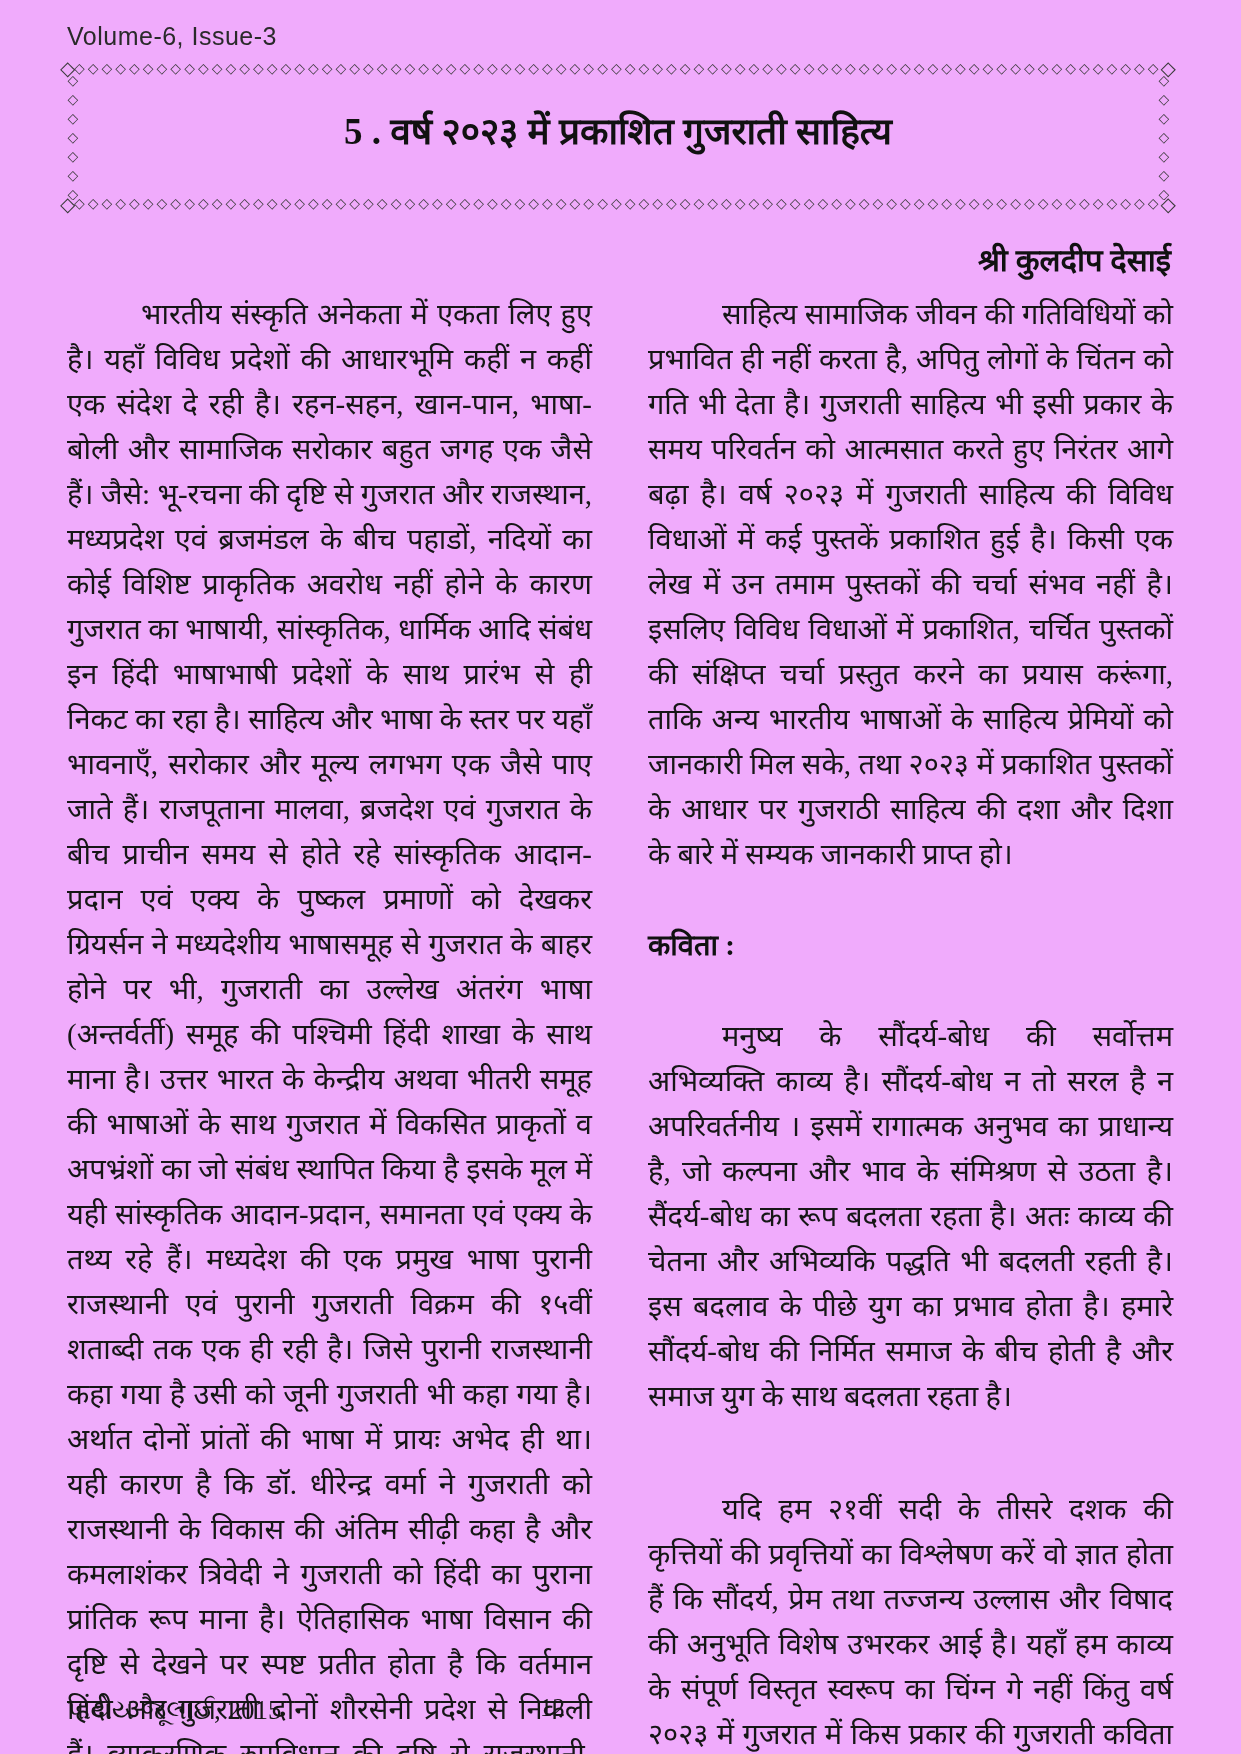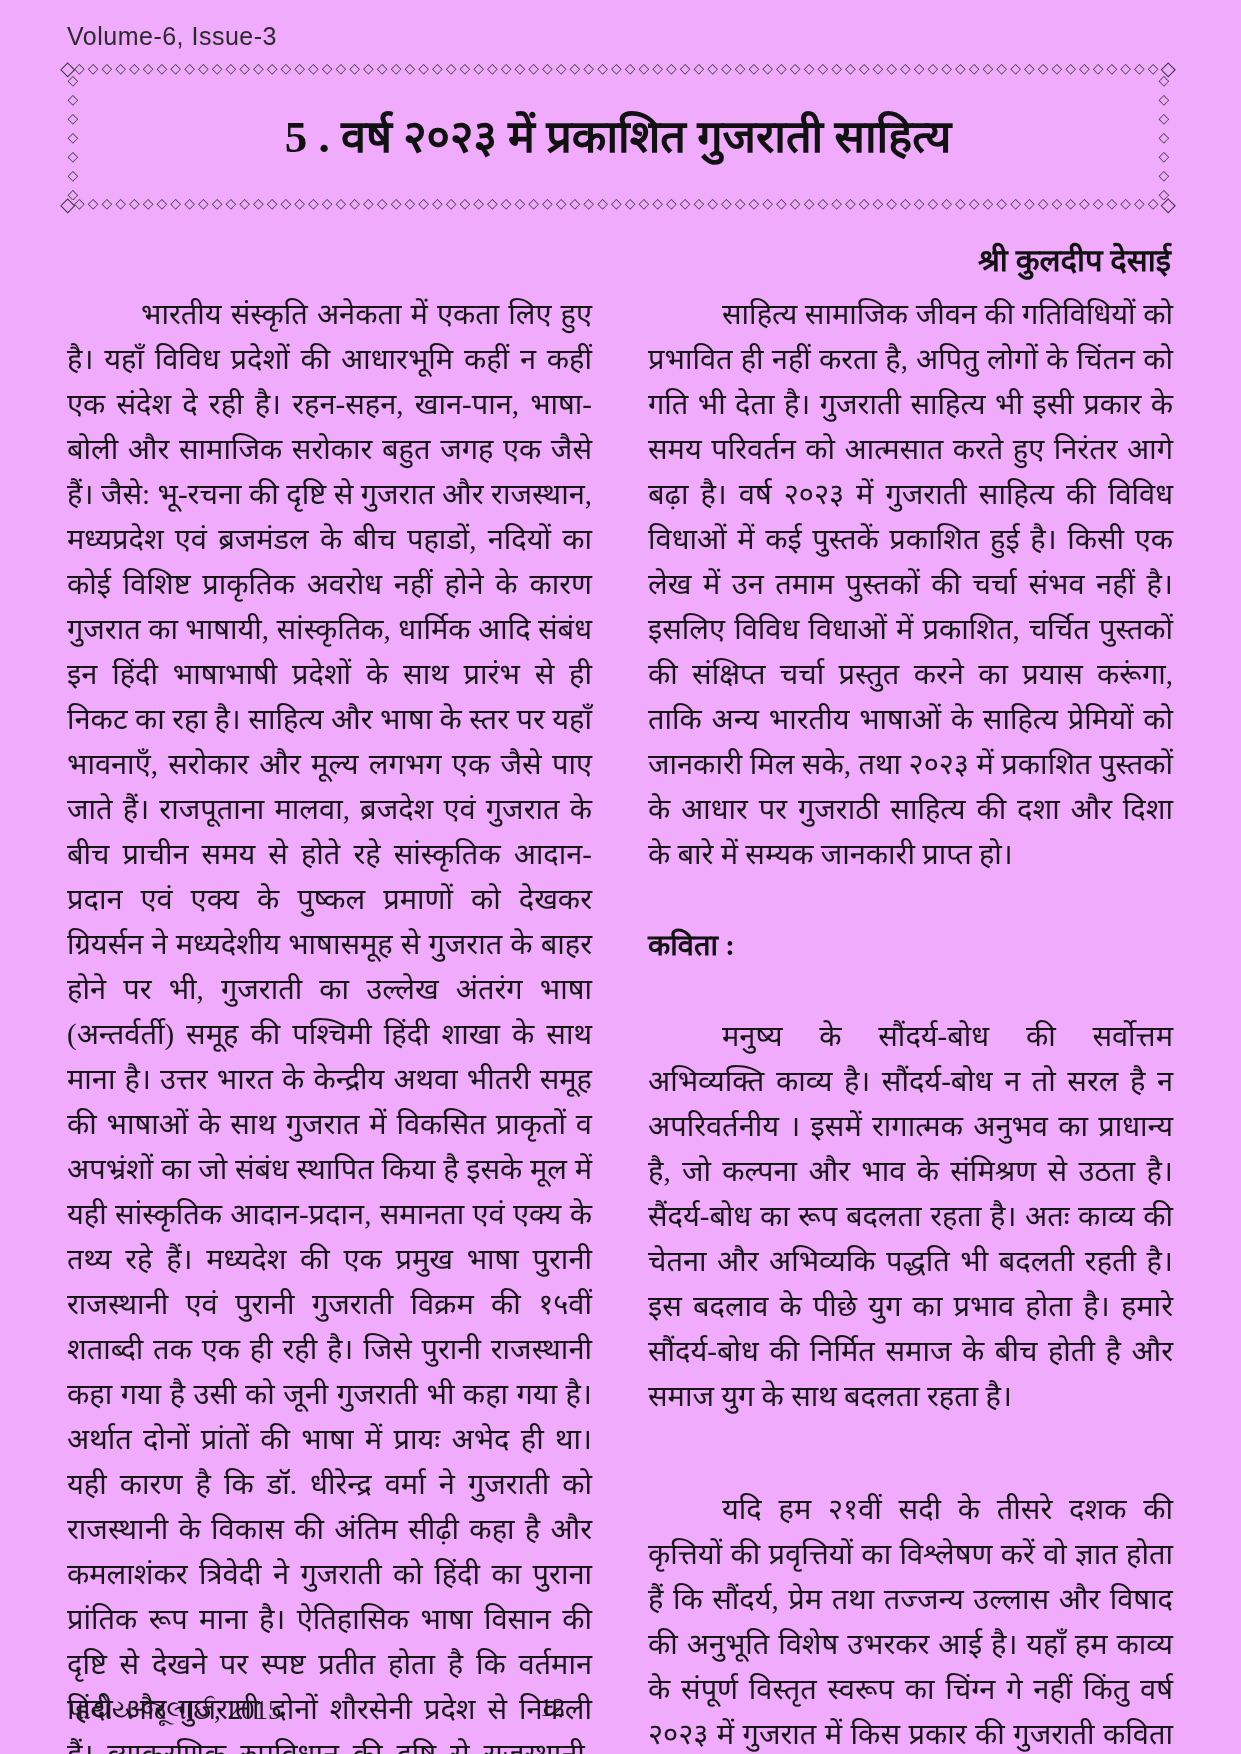--- a/index.html
+++ b/index.html
@@ -39,21 +39,21 @@
     position:absolute;color:#3a3a3a;
     font-family:"DejaVu Sans",sans-serif;font-size:20px;line-height:20px;
   }
   .c-tl{left:-4px;top:-2px;}
   .c-tr{right:-4px;top:-2px;}
   .c-bl{left:-4px;bottom:-2px;}
   .c-br{right:-4px;bottom:-2px;}
   .page-title{
     position:absolute;left:0;right:0;top:44px;
     text-align:center;
-    font-size:45px;font-weight:bold;color:#111;
+    font-size:37px;font-weight:bold;color:#111;
   }
   .author-line{
     position:absolute;top:238px;right:70px;
     font-size:31px;font-weight:bold;color:#111;
   }
   .columns{
     position:absolute;top:292px;left:67px;width:1106px;
     display:flex;gap:56px;
   }
   .col{flex:1;min-width:0;}

